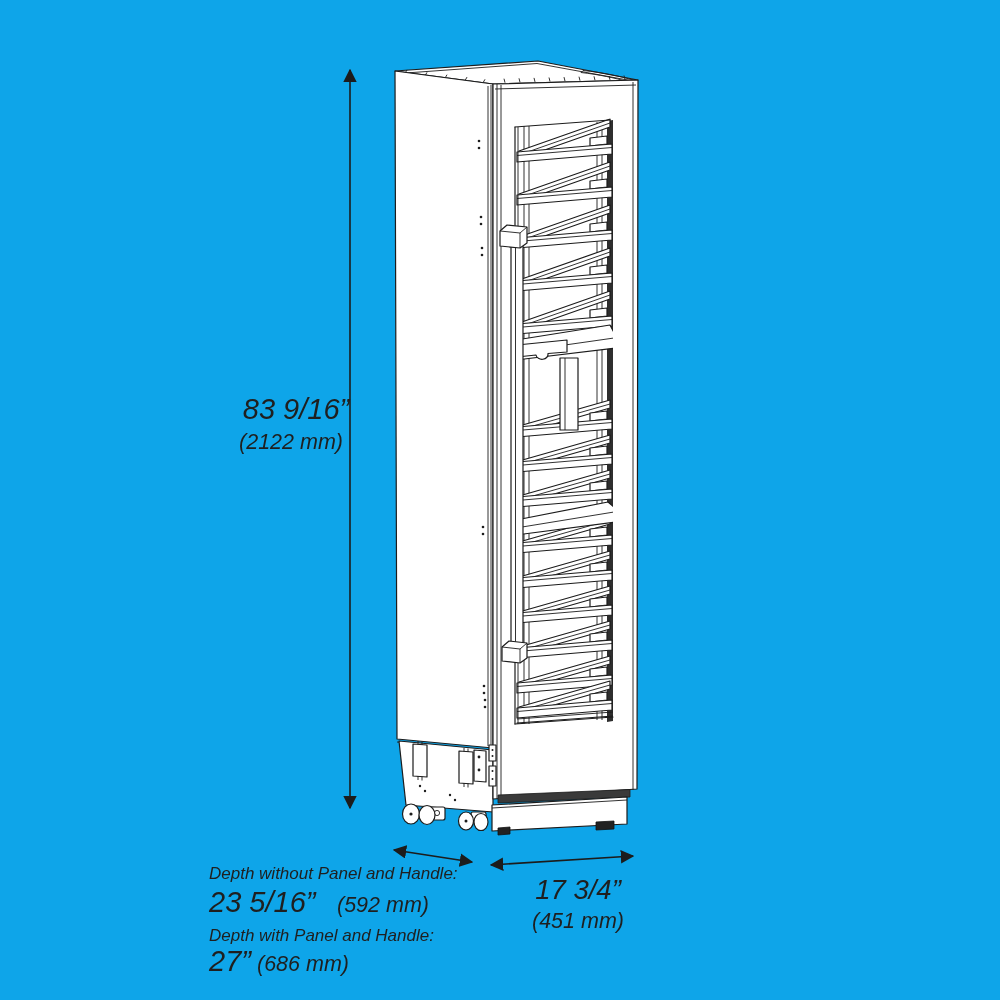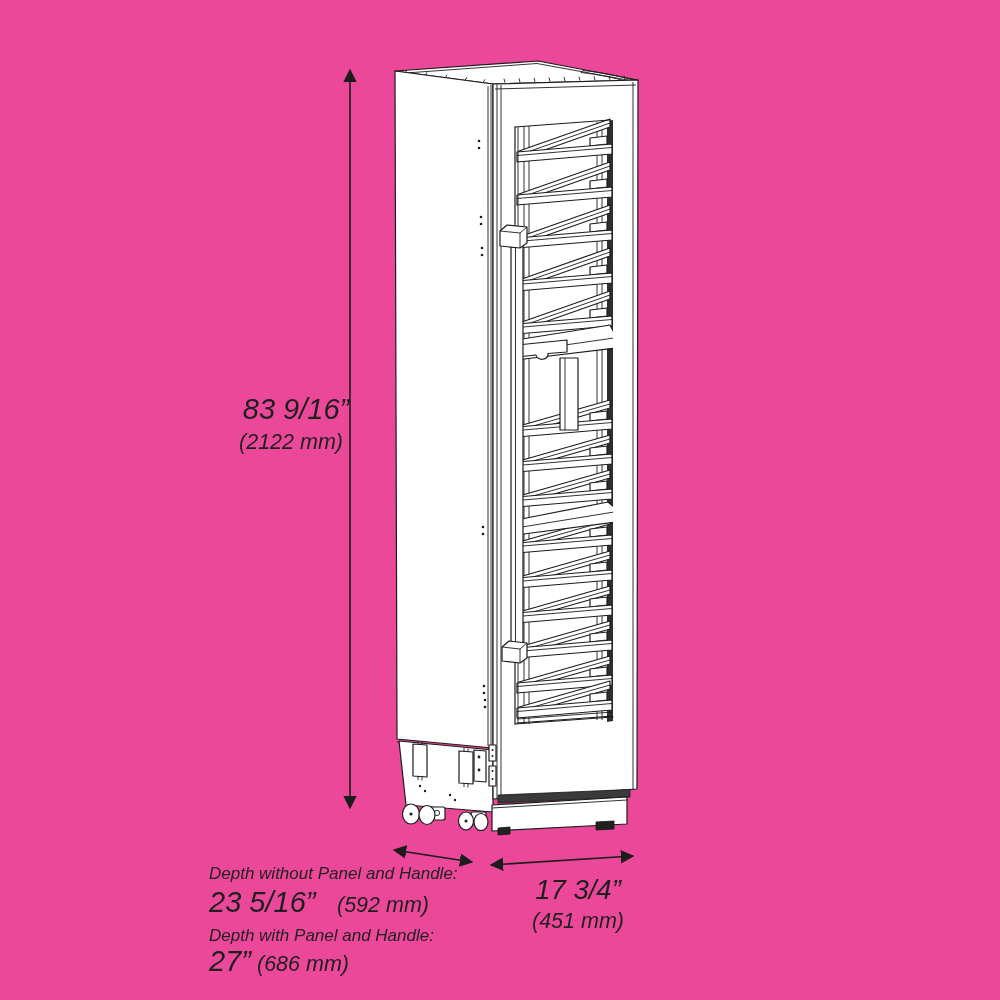--- a/index.html
+++ b/index.html
@@ -1,16 +1,16 @@
 <!DOCTYPE html>
 <html><head>
 <meta charset="utf-8">
 <style>
   html,body{margin:0;padding:0;background:#ffffff;}
-  .stage{position:relative;width:1000px;height:1000px;background:#ec4899;overflow:hidden;
+  .stage{position:relative;width:1000px;height:1000px;background:#0ea5e9;overflow:hidden;
          font-family:"Liberation Sans",sans-serif;}
   svg{position:absolute;left:0;top:0;}
   svg text{fill:#1f1f1f;font-family:"Liberation Sans",sans-serif;font-style:italic;}
   .dim-big{font-size:29px;}
   .dim-med{font-size:21.5px;}
   .dim-cap{font-size:17px;}
   .dim-w{font-size:27.5px;}
   .ln{stroke:#1c1c1c;fill:none;stroke-width:1.2;stroke-linejoin:round;stroke-linecap:round;}
   .w{stroke:#1c1c1c;fill:#ffffff;stroke-width:1.2;stroke-linejoin:round;}
   .thin{stroke:#1c1c1c;fill:none;stroke-width:0.9;}

